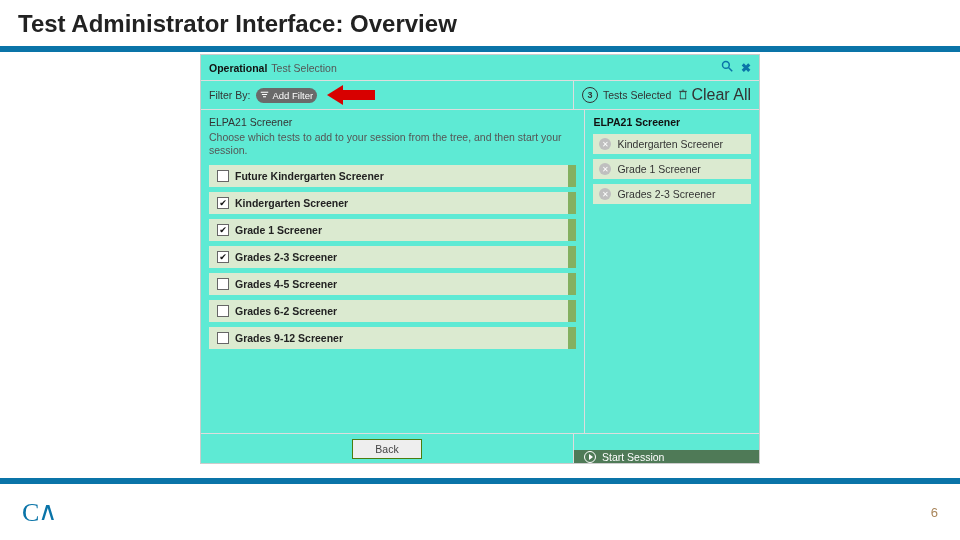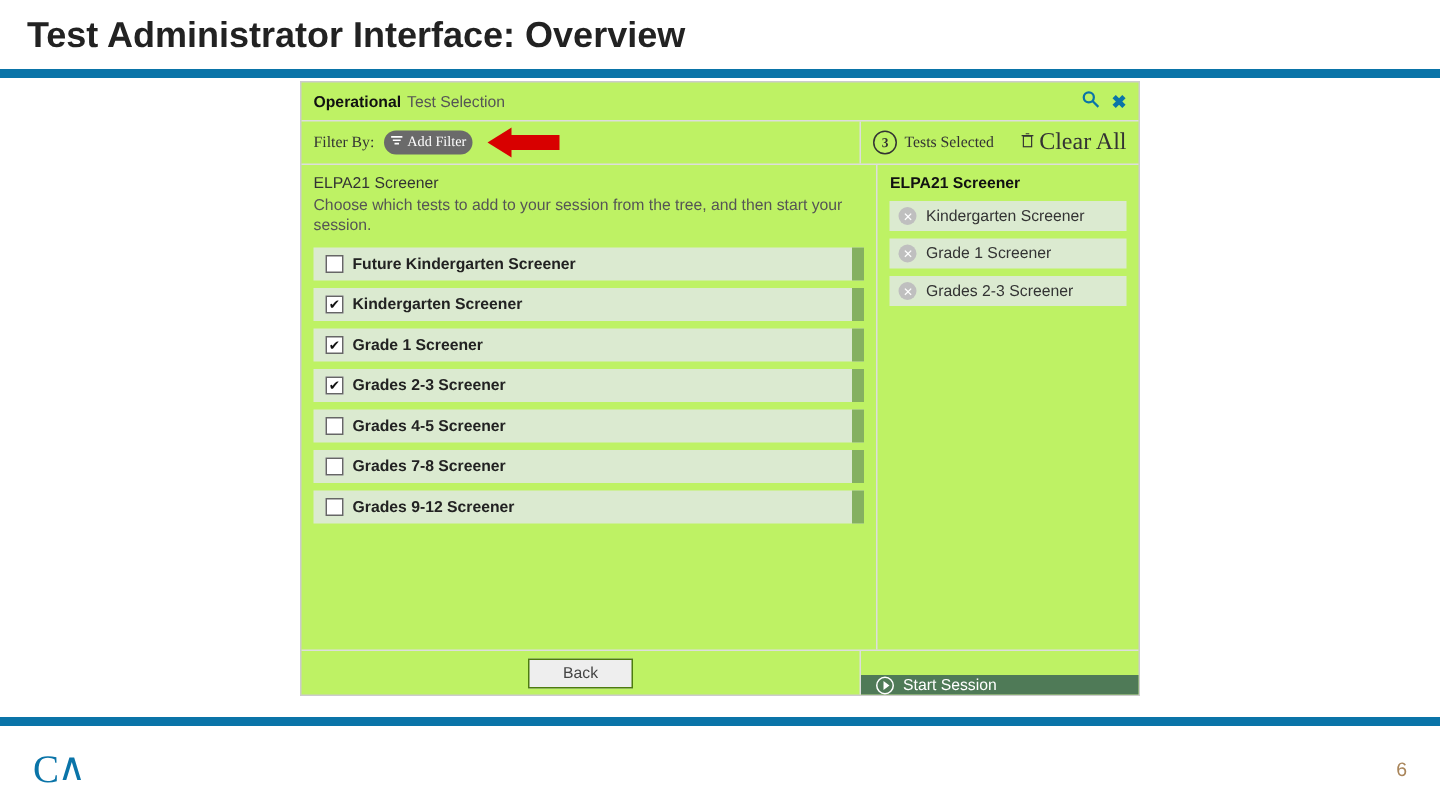--- a/index.html
+++ b/index.html
@@ -3,36 +3,36 @@
 <meta charset="utf-8">
 <style>
   * { box-sizing: border-box; margin: 0; padding: 0; }
   html, body { width: 960px; height: 540px; font-family: Arial, Helvetica, sans-serif; background: #fff; }
   .slide { position: relative; width: 960px; height: 540px; }
   .title-bar { padding: 10px 18px 8px 18px; }
   .title-bar h1 { font-size: 24px; font-weight: 700; color: #222; }
   .title-rule { height: 6px; background: #0a74a8; width: 100%; }
   .app-frame {
     position: absolute; left: 200px; top: 54px; width: 560px; height: 410px;
-    background: #bef264; border: 1px solid #ccc;
+    background: #5eead4; border: 1px solid #ccc;
     font-size: 10.5px; color: #333;
     display: flex; flex-direction: column;
   }
   .app-header {
     display: flex; align-items: center; justify-content: space-between;
     padding: 5px 8px; border-bottom: 1px solid #ddd;
   }
   .app-header .left { display: flex; align-items: baseline; gap: 4px; }
   .app-header .left .strong { font-weight: 700; color: #111; }
   .app-header .left .sub { color: #555; }
   .app-header .right { display: flex; align-items: center; gap: 8px; color: #0a74a8; font-weight: 700; }
   .app-header .search-icon { font-size: 12px; }
   .app-header .close-icon { font-size: 12px; cursor: pointer; }
   .sub-header {
-    display: flex; align-items: stretch; border-bottom: 1px solid #ddd; font-family: Liberation Serif, serif;
+    display: flex; align-items: stretch; border-bottom: 1px solid #ddd;
   }
   .sub-header .filter-cell {
     flex: 1 1 auto; display: flex; align-items: center; gap: 6px; padding: 5px 8px;
     border-right: 1px solid #ddd;
   }
   .add-filter-btn {
     display: inline-flex; align-items: center; gap: 3px;
     background: #6a6a6a; color: #fff; border-radius: 10px; padding: 2px 4px;
     font-size: 9.5px; cursor: pointer;
   }
@@ -204,21 +204,21 @@
               <span class="lbl">Grades 2-3 Screener</span>
               <span class="cap"></span>
             </div>
             <div class="test-row">
               <span class="chk"></span>
               <span class="lbl">Grades 4-5 Screener</span>
               <span class="cap"></span>
             </div>
             <div class="test-row">
               <span class="chk"></span>
-              <span class="lbl">Grades 7-8 Screener</span>
+              <span class="lbl">Grades 6-2 Screener</span>
               <span class="cap"></span>
             </div>
             <div class="test-row">
               <span class="chk"></span>
               <span class="lbl">Grades 9-12 Screener</span>
               <span class="cap"></span>
             </div>
           </div>
       </div>
       <div class="right-pane">

